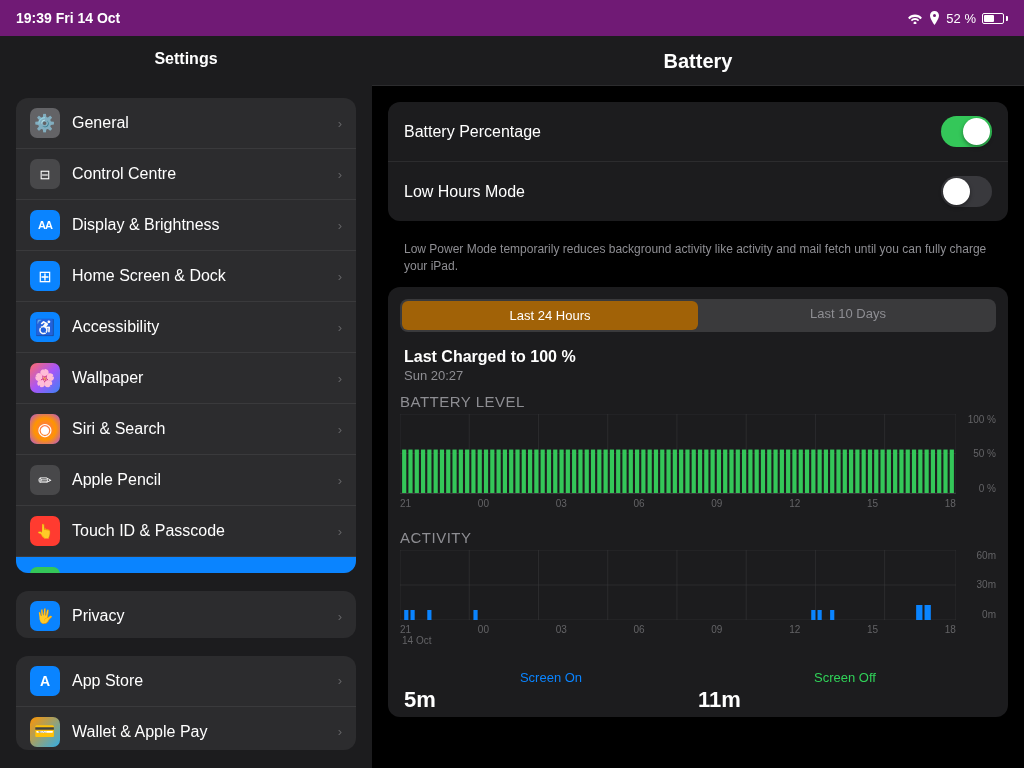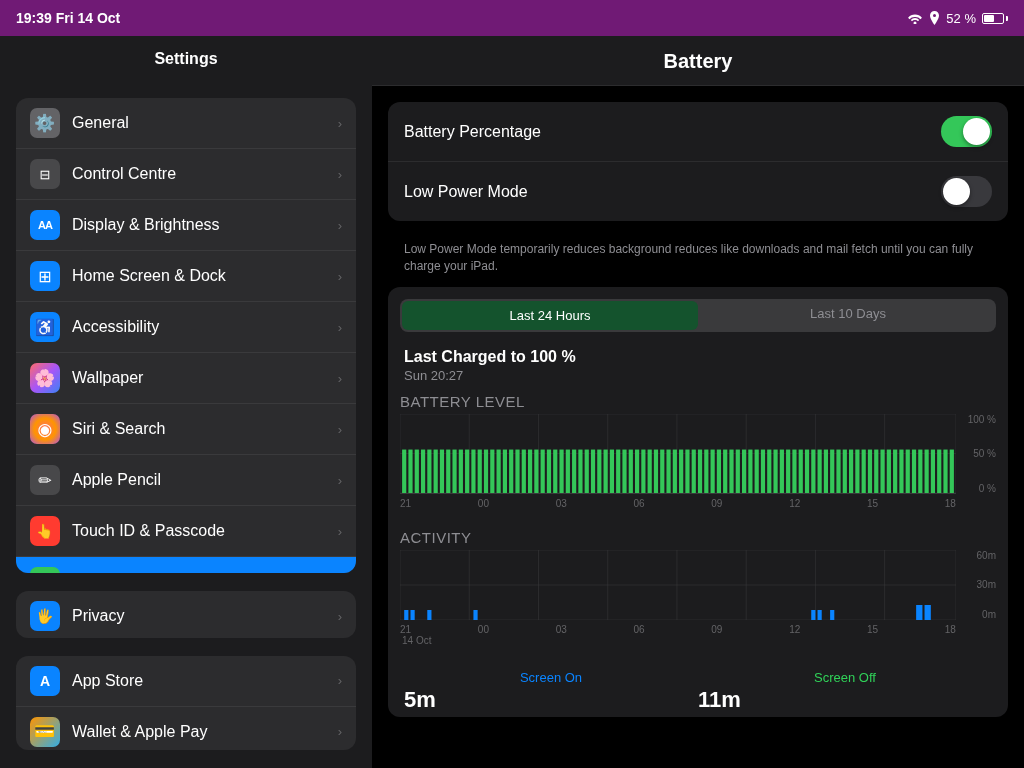--- a/index.html
+++ b/index.html
@@ -228,21 +228,21 @@
     .time-tab {
       flex: 1;
       text-align: center;
       padding: 7px 0;
       font-size: 13px;
       font-weight: 500;
       cursor: pointer;
       color: #8e8e93;
     }
     .time-tab.active {
-      background: #14532d;
+      background: #a16207;
       color: #fff;
       border-radius: 6px;
       margin: 2px;
     }
 
     
     .last-charged {
       padding: 4px 16px 10px;
     }
     .last-charged-title {
@@ -470,27 +470,27 @@
     <div id="detail-content">
 
       <div class="detail-group">
         <div class="detail-row">
           <span class="detail-row-label">Battery Percentage</span>
           <div class="toggle on">
             <div class="toggle-thumb"></div>
           </div>
         </div>
         <div class="detail-row">
-          <span class="detail-row-label">Low Power Mode</span>
+          <span class="detail-row-label">Low Hours Mode</span>
           <div class="toggle off">
             <div class="toggle-thumb"></div>
           </div>
         </div>
       </div>
-      <div class="detail-desc">Low Power Mode temporarily reduces background reduces like downloads and mail fetch until you can fully charge your iPad.</div>
+      <div class="detail-desc">Low Power Mode temporarily reduces background activity like activity and mail fetch until you can fully charge your iPad.</div>
 
       <div class="chart-container">
 
         <div class="time-tabs">
           <div class="time-tab active">Last 24 Hours</div>
           <div class="time-tab">Last 10 Days</div>
         </div>
 
         <div class="last-charged">
           <div class="last-charged-title">Last Charged to 100 %</div>

